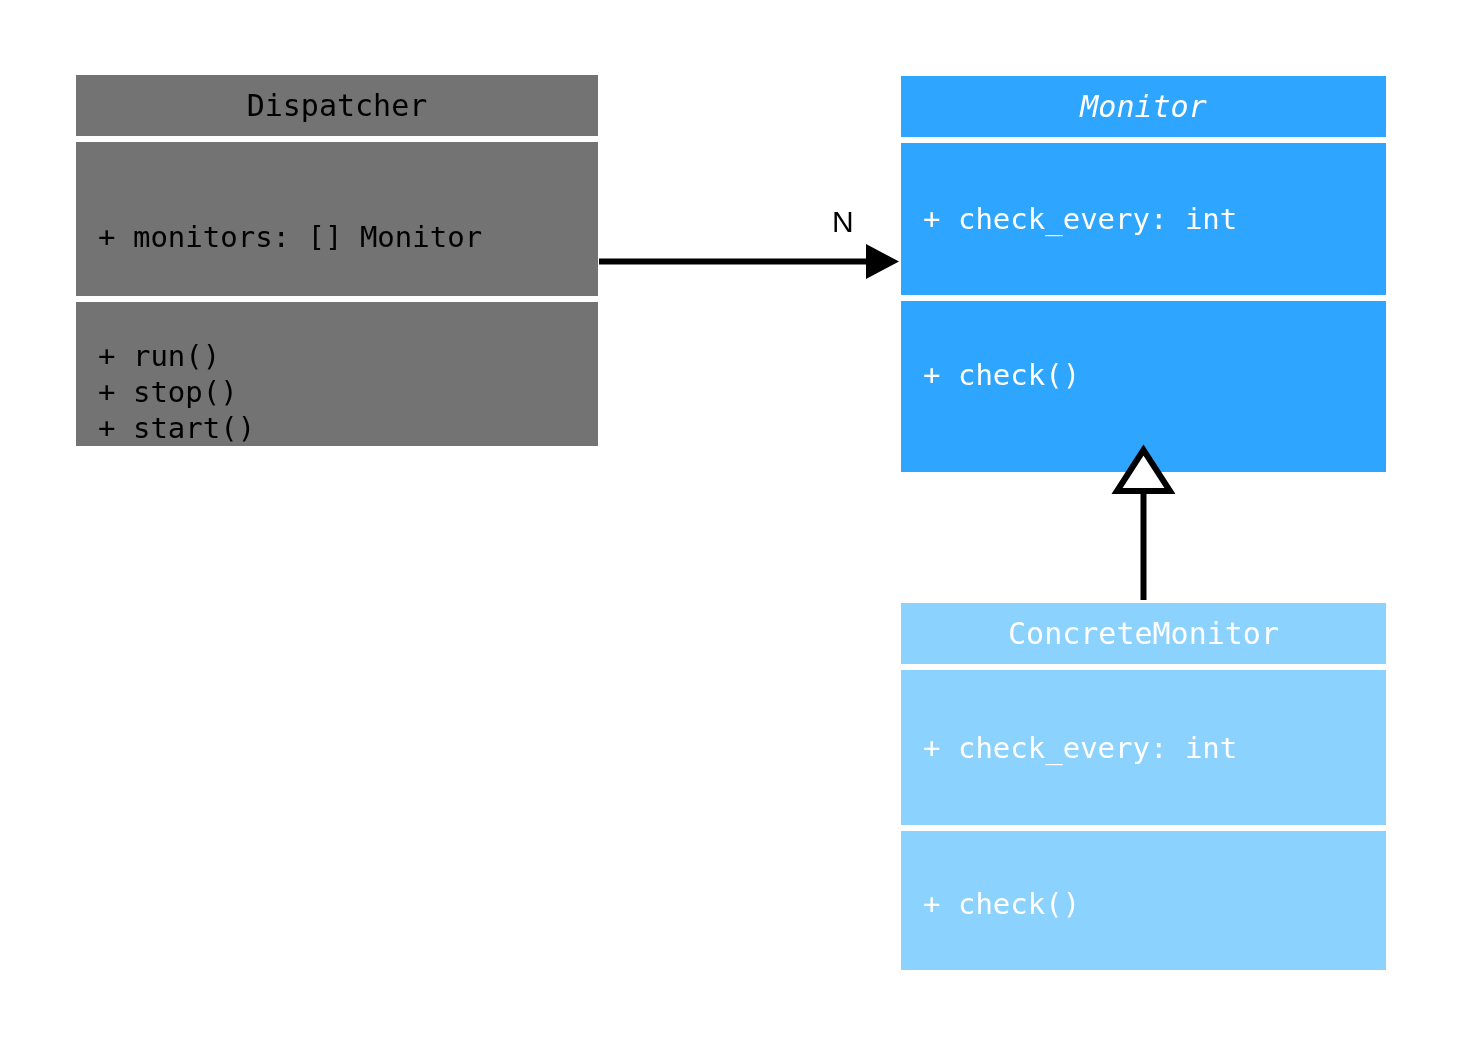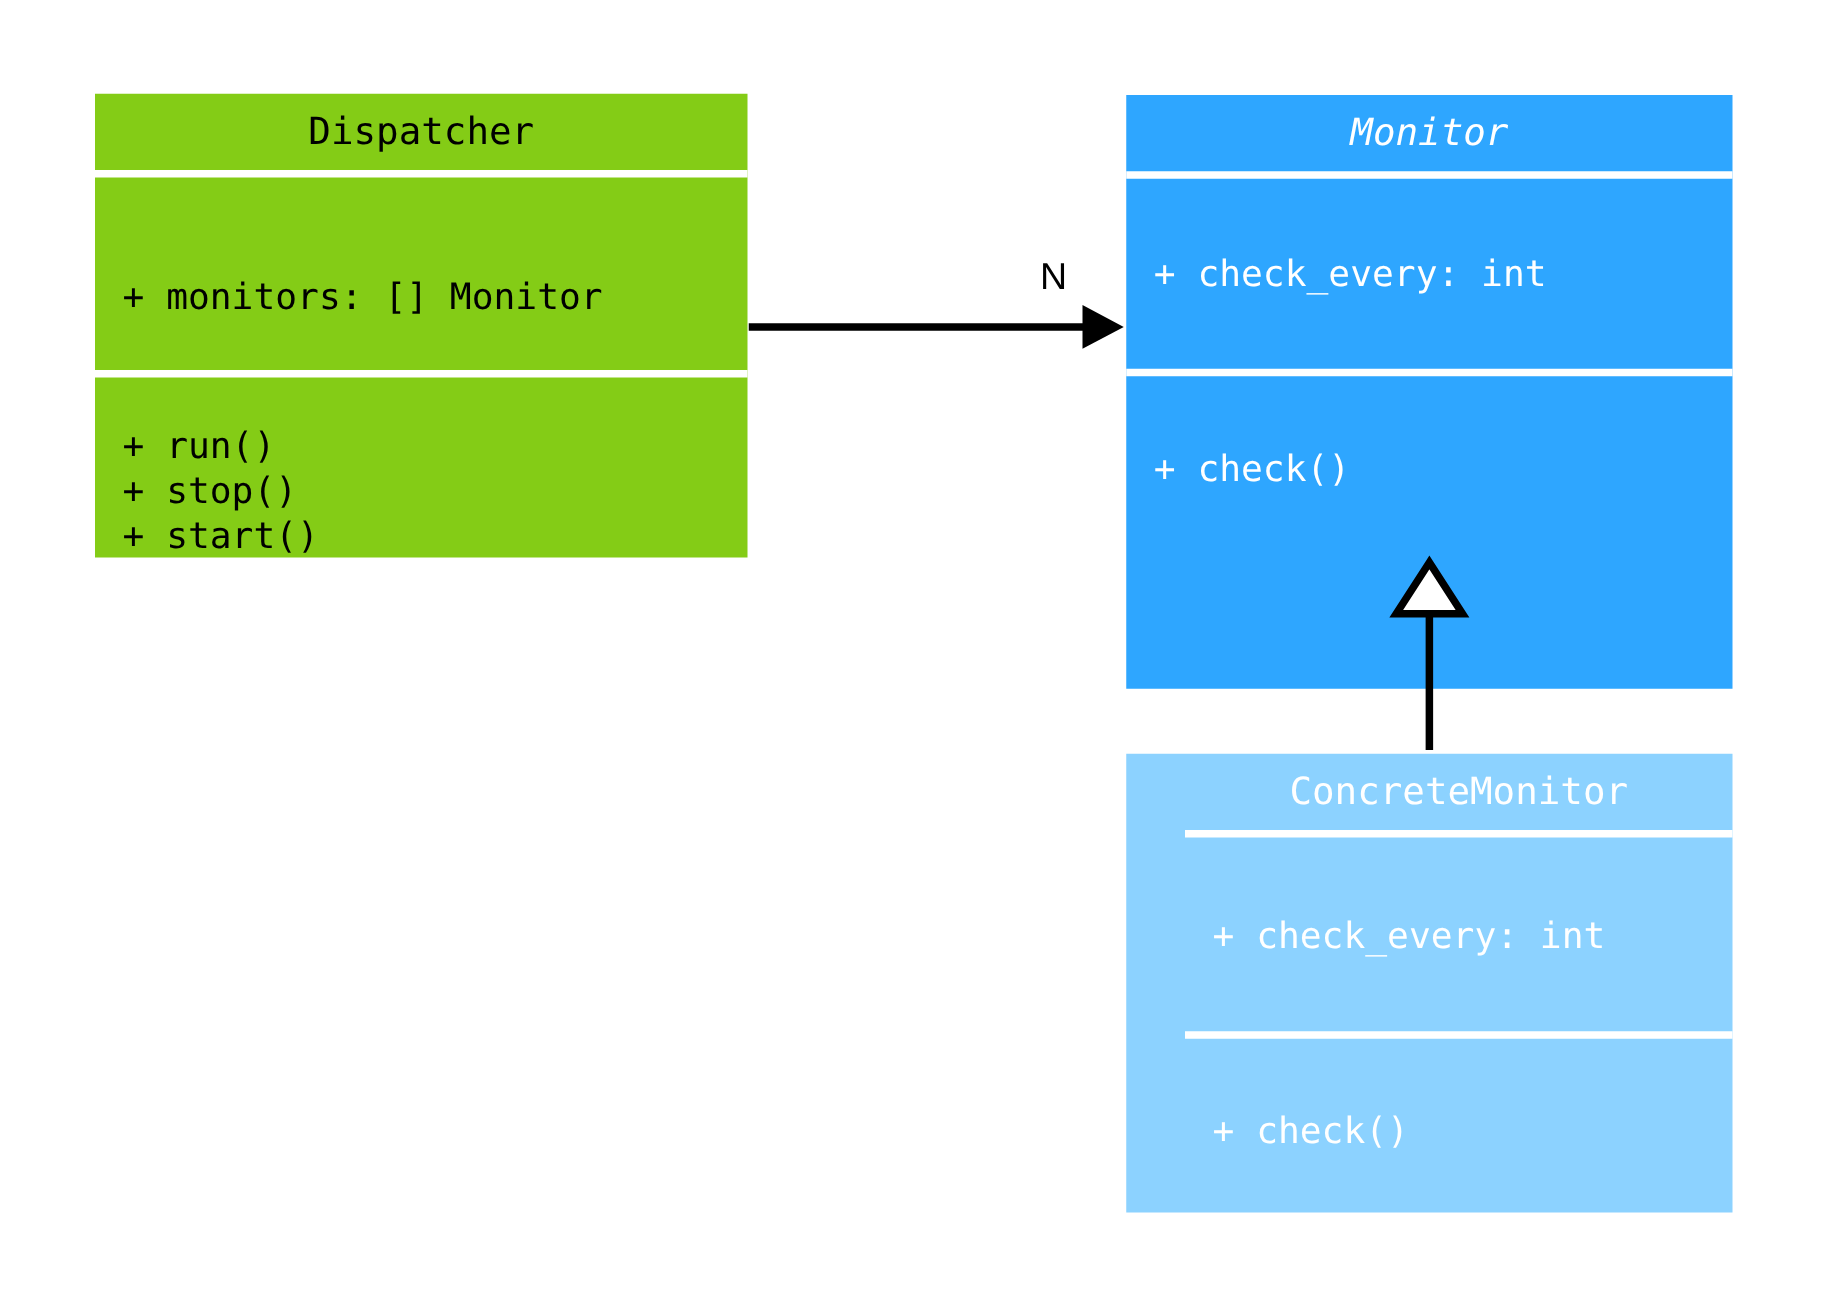--- a/index.html
+++ b/index.html
@@ -53,47 +53,46 @@
     width: 100%;
     background: #ffffff;
   }
 
   
   #class-dispatcher {
     left: 76px;
     top: 75px;
     width: 522px;
     height: 371px;
-    background: #84cc16;
+    background: #737373;
     color: #000000;
   }
   #class-dispatcher .c-attrs { height: 118px; margin-top: 36px; }
   #class-dispatcher .c-ops   { height: 180px; }
 
   
   #class-monitor {
     left: 901px;
     top: 76px;
     width: 485px;
-    height: 475px;
+    height: 396px;
     background: #2ea6ff;
     color: #ffffff;
   }
   #class-monitor .c-attrs { height: 152px; }
   #class-monitor .c-ops   { height: 148px; }
 
   
   #class-concretemonitor {
     left: 901px;
     top: 603px;
     width: 485px;
     height: 367px;
     background: #8cd2ff;
     color: #ffffff;
-    padding-left: 47px;
   }
   #class-concretemonitor .c-attrs { height: 155px; }
   #class-concretemonitor .c-ops   { height: 145px; }
 
   
   .edge-svg {
     position: absolute;
     left: 0;
     top: 0;
     width: 1463px;

